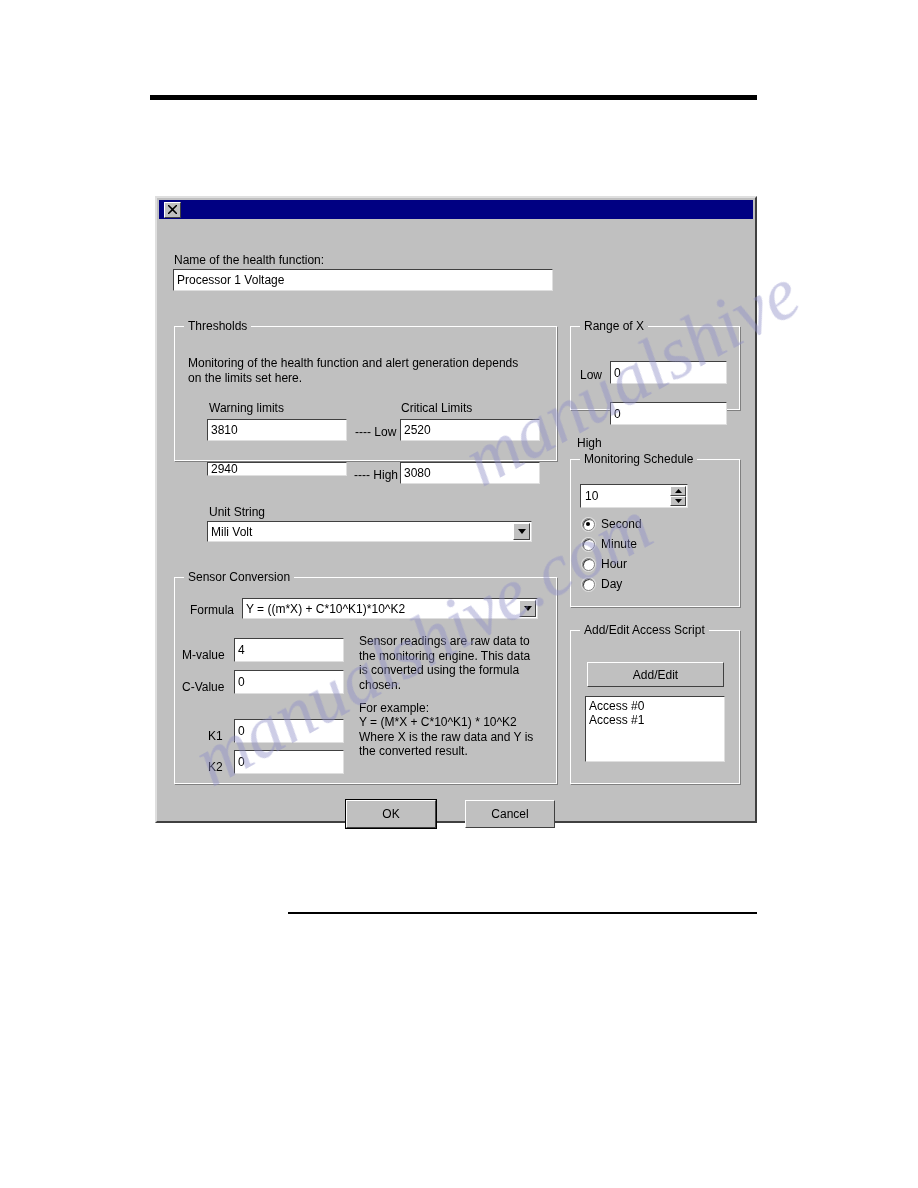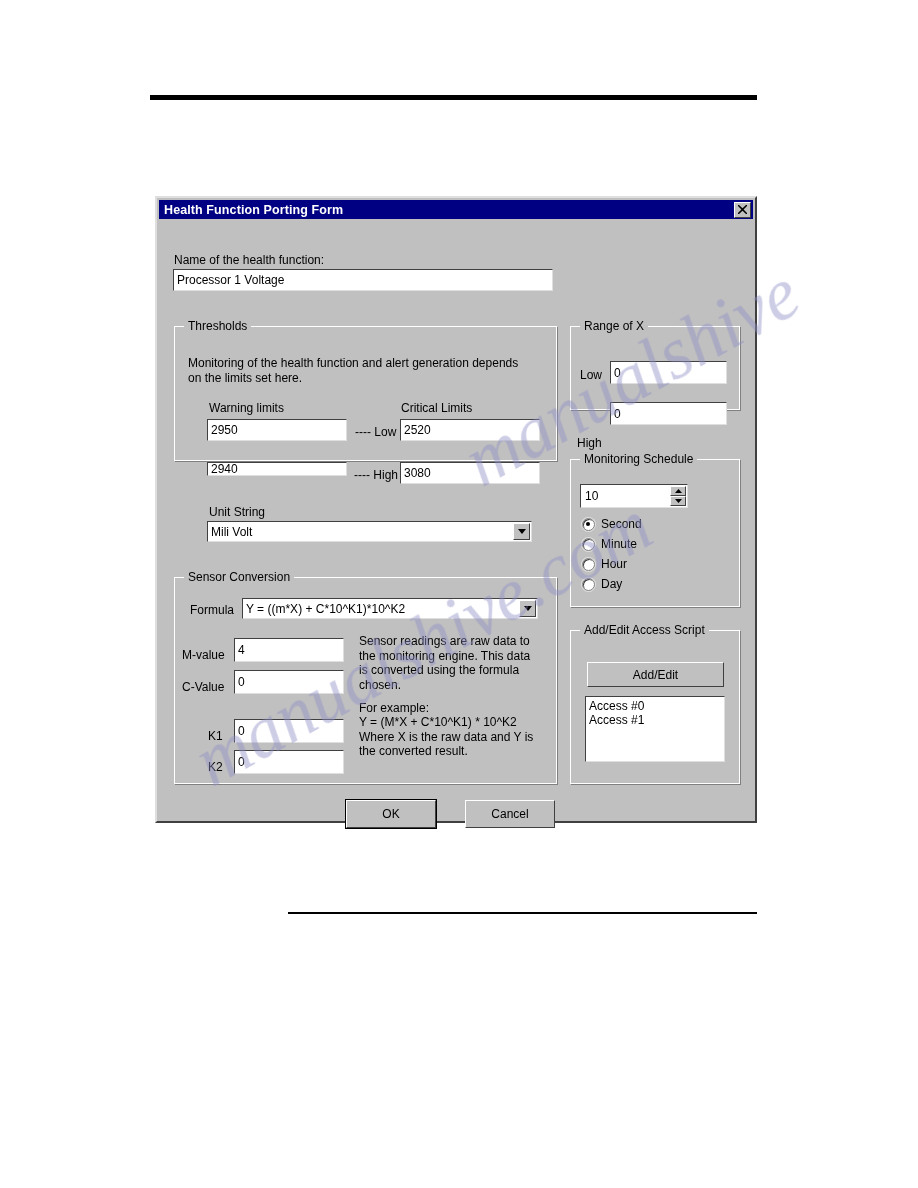--- a/index.html
+++ b/index.html
@@ -335,21 +335,20 @@
 <div id="page-rule-bottom"></div>
 
 <div id="watermark">
   <span id="wm-a">manualshive</span>
   <span id="wm-b">manualshive.com</span>
 </div>
 
 <div id="dialog">
 
   <div class="titlebar">
-    <div class="titlebar-text">Health Function Porting Form</div>
     <div class="titlebar-close">
       <svg width="9" height="9" viewBox="0 0 9 9" aria-hidden="true">
         <path d="M1 0 L4.5 3.2 L8 0 L9 0 L9 1 L5.6 4.5 L9 8 L9 9 L8 9 L4.5 5.8 L1 9 L0 9 L0 8 L3.4 4.5 L0 1 L0 0 Z" fill="#000"></path>
       </svg>
     </div>
   </div>
 
   <div class="client">
 
     <div class="lbl" style="left:17px; top:34px;">Name of the health function:</div>
@@ -357,21 +356,21 @@
 
     <div class="group" style="left:17px; top:107px; width:383px; height:135px;">
       <div class="group-inner"></div>
       <div class="group-title">Thresholds</div>
     </div>
     <div class="helptext" style="left:31px; top:137px; width:340px;">Monitoring of the health function and alert generation depends on the limits set here.</div>
 
     <div class="lbl" style="left:52px; top:182px;">Warning limits</div>
     <div class="lbl" style="left:244px; top:182px;">Critical Limits</div>
 
-    <div class="field" style="left:50px; top:200px; width:140px; height:22px;">2950</div>
+    <div class="field" style="left:50px; top:200px; width:140px; height:22px;">3810</div>
     <div class="lbl" style="left:198px; top:206px;">---- Low ----</div>
     <div class="field" style="left:243px; top:200px; width:140px; height:22px;">2520</div>
 
     <div class="field" style="left:50px; top:243px; width:140px; height:14px;">2940</div>
     <div class="lbl" style="left:197px; top:249px;">---- High ----</div>
     <div class="field" style="left:243px; top:243px; width:140px; height:22px;">3080</div>
 
     <div class="lbl" style="left:52px; top:286px;">Unit String</div>
     <div class="combo" style="left:50px; top:302px; width:325px; height:21px;">
       <div class="combo-text">Mili Volt</div>

